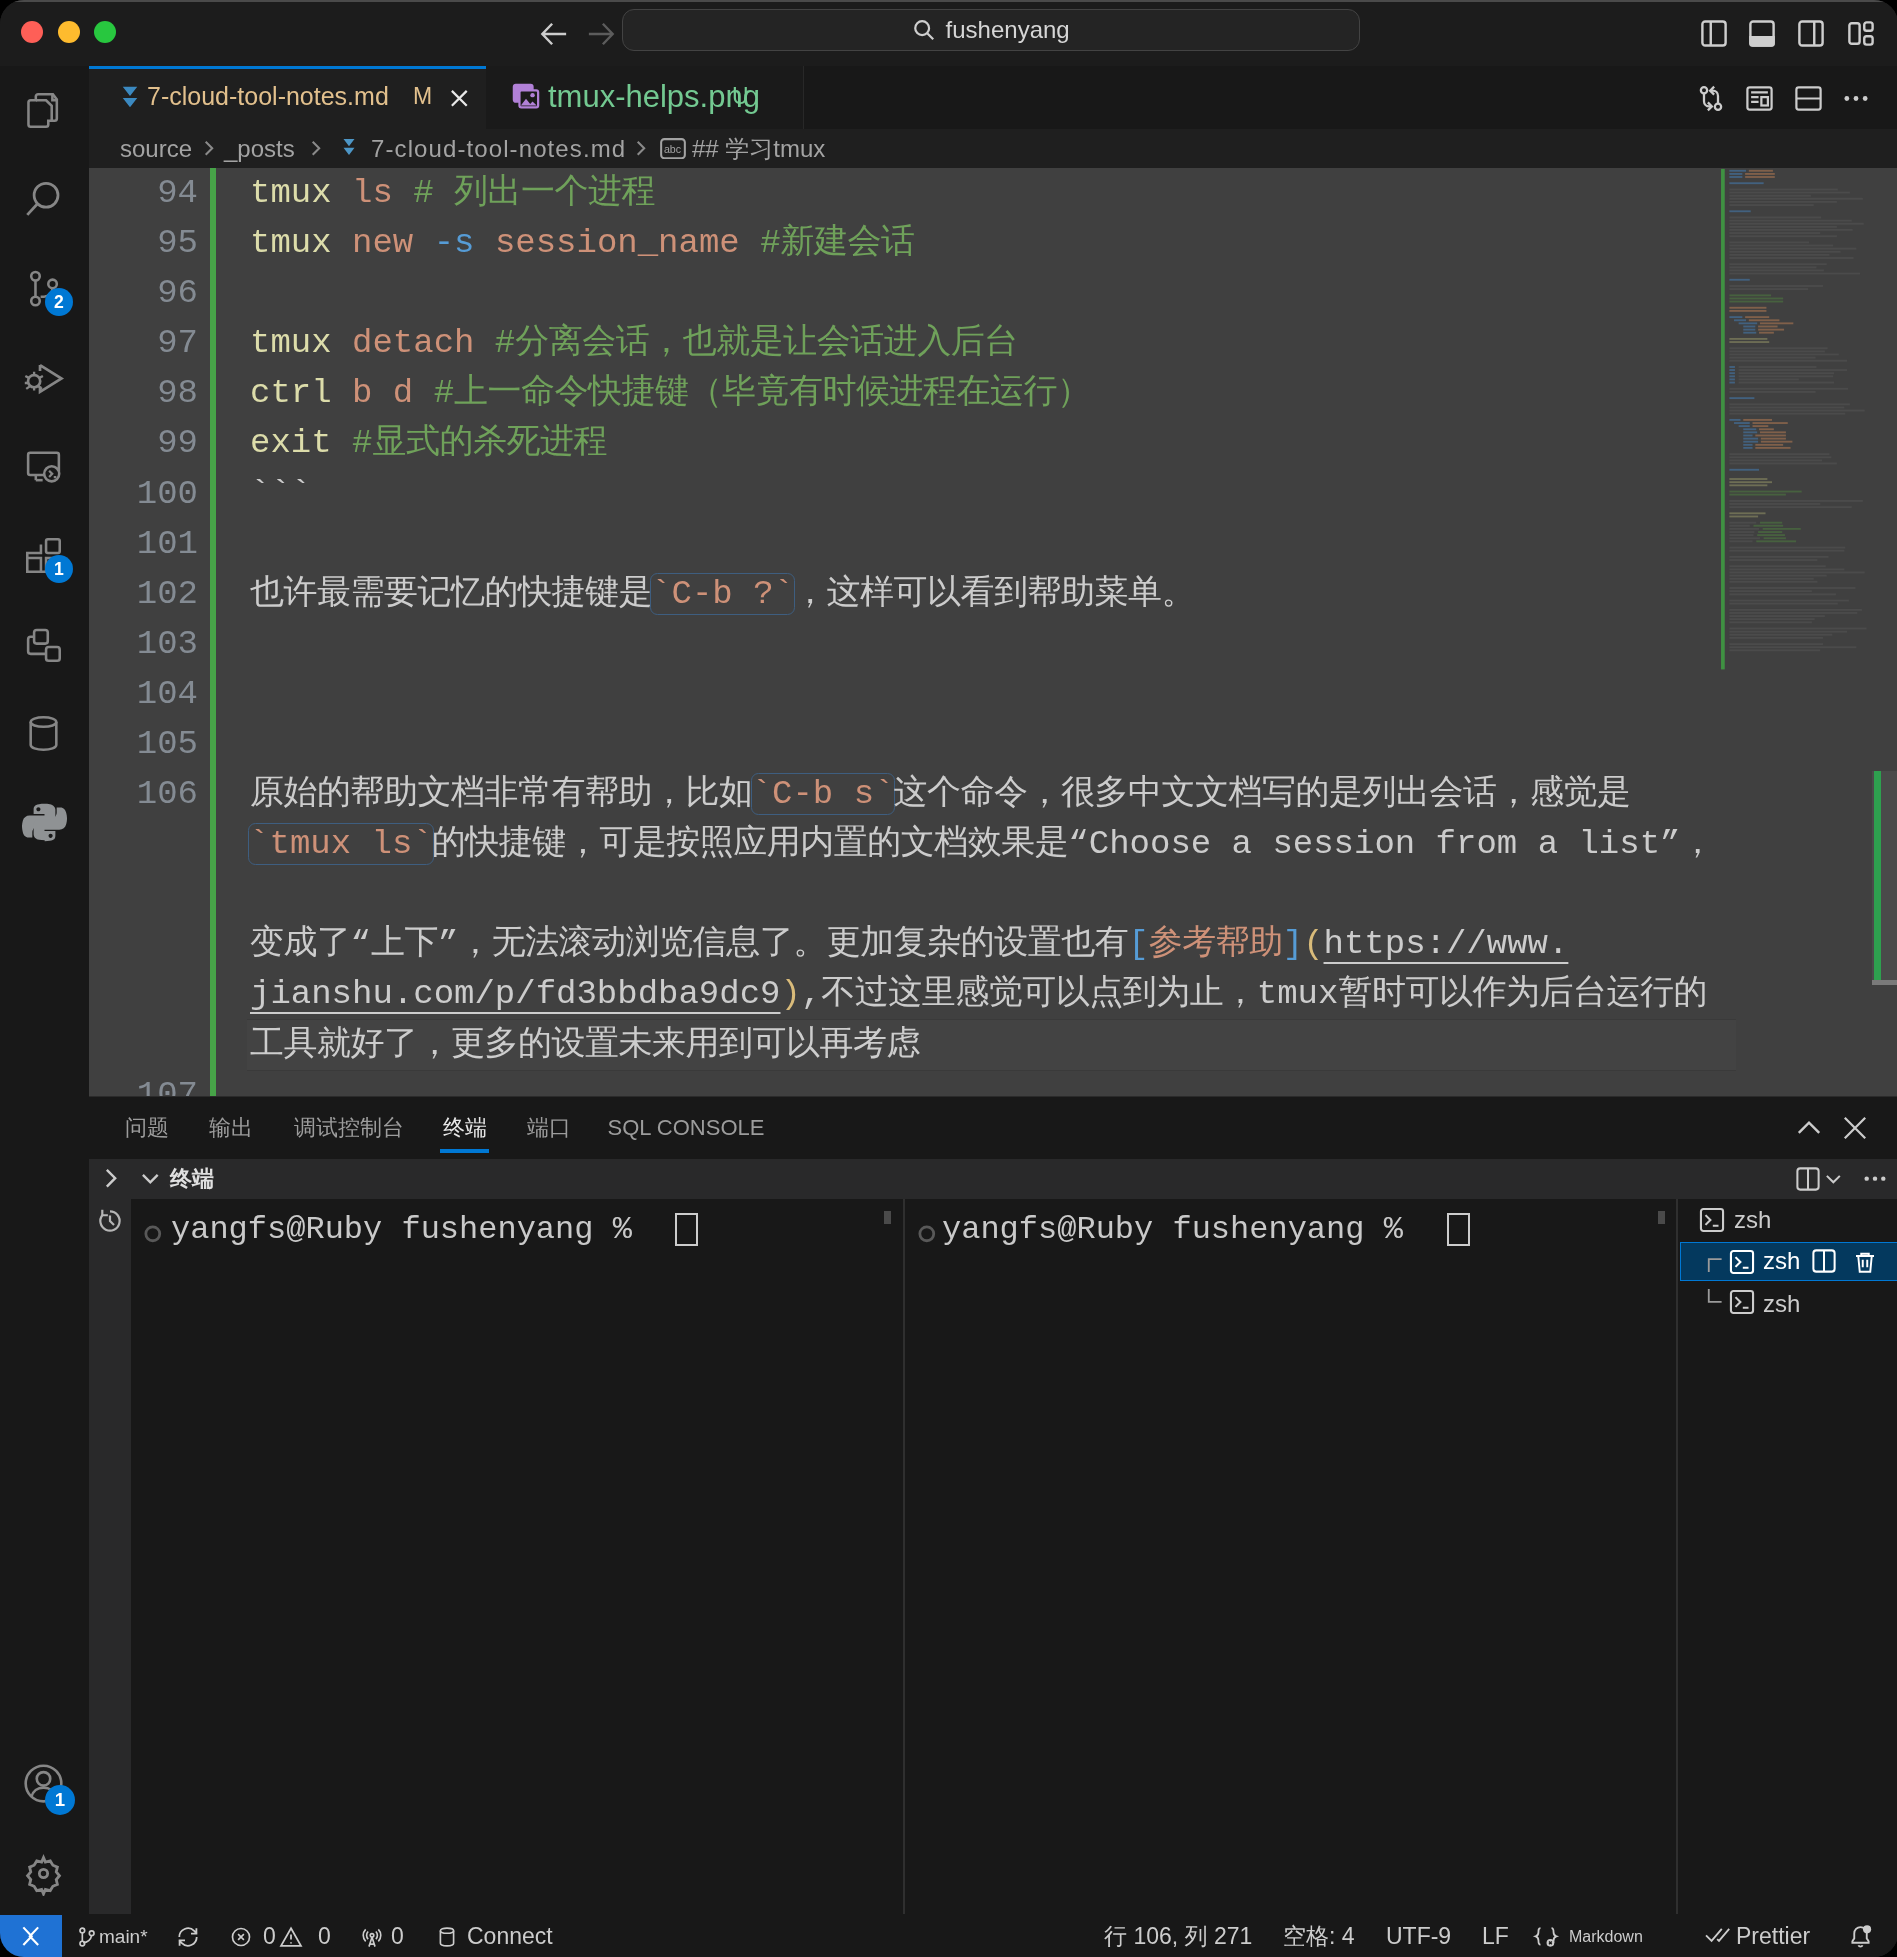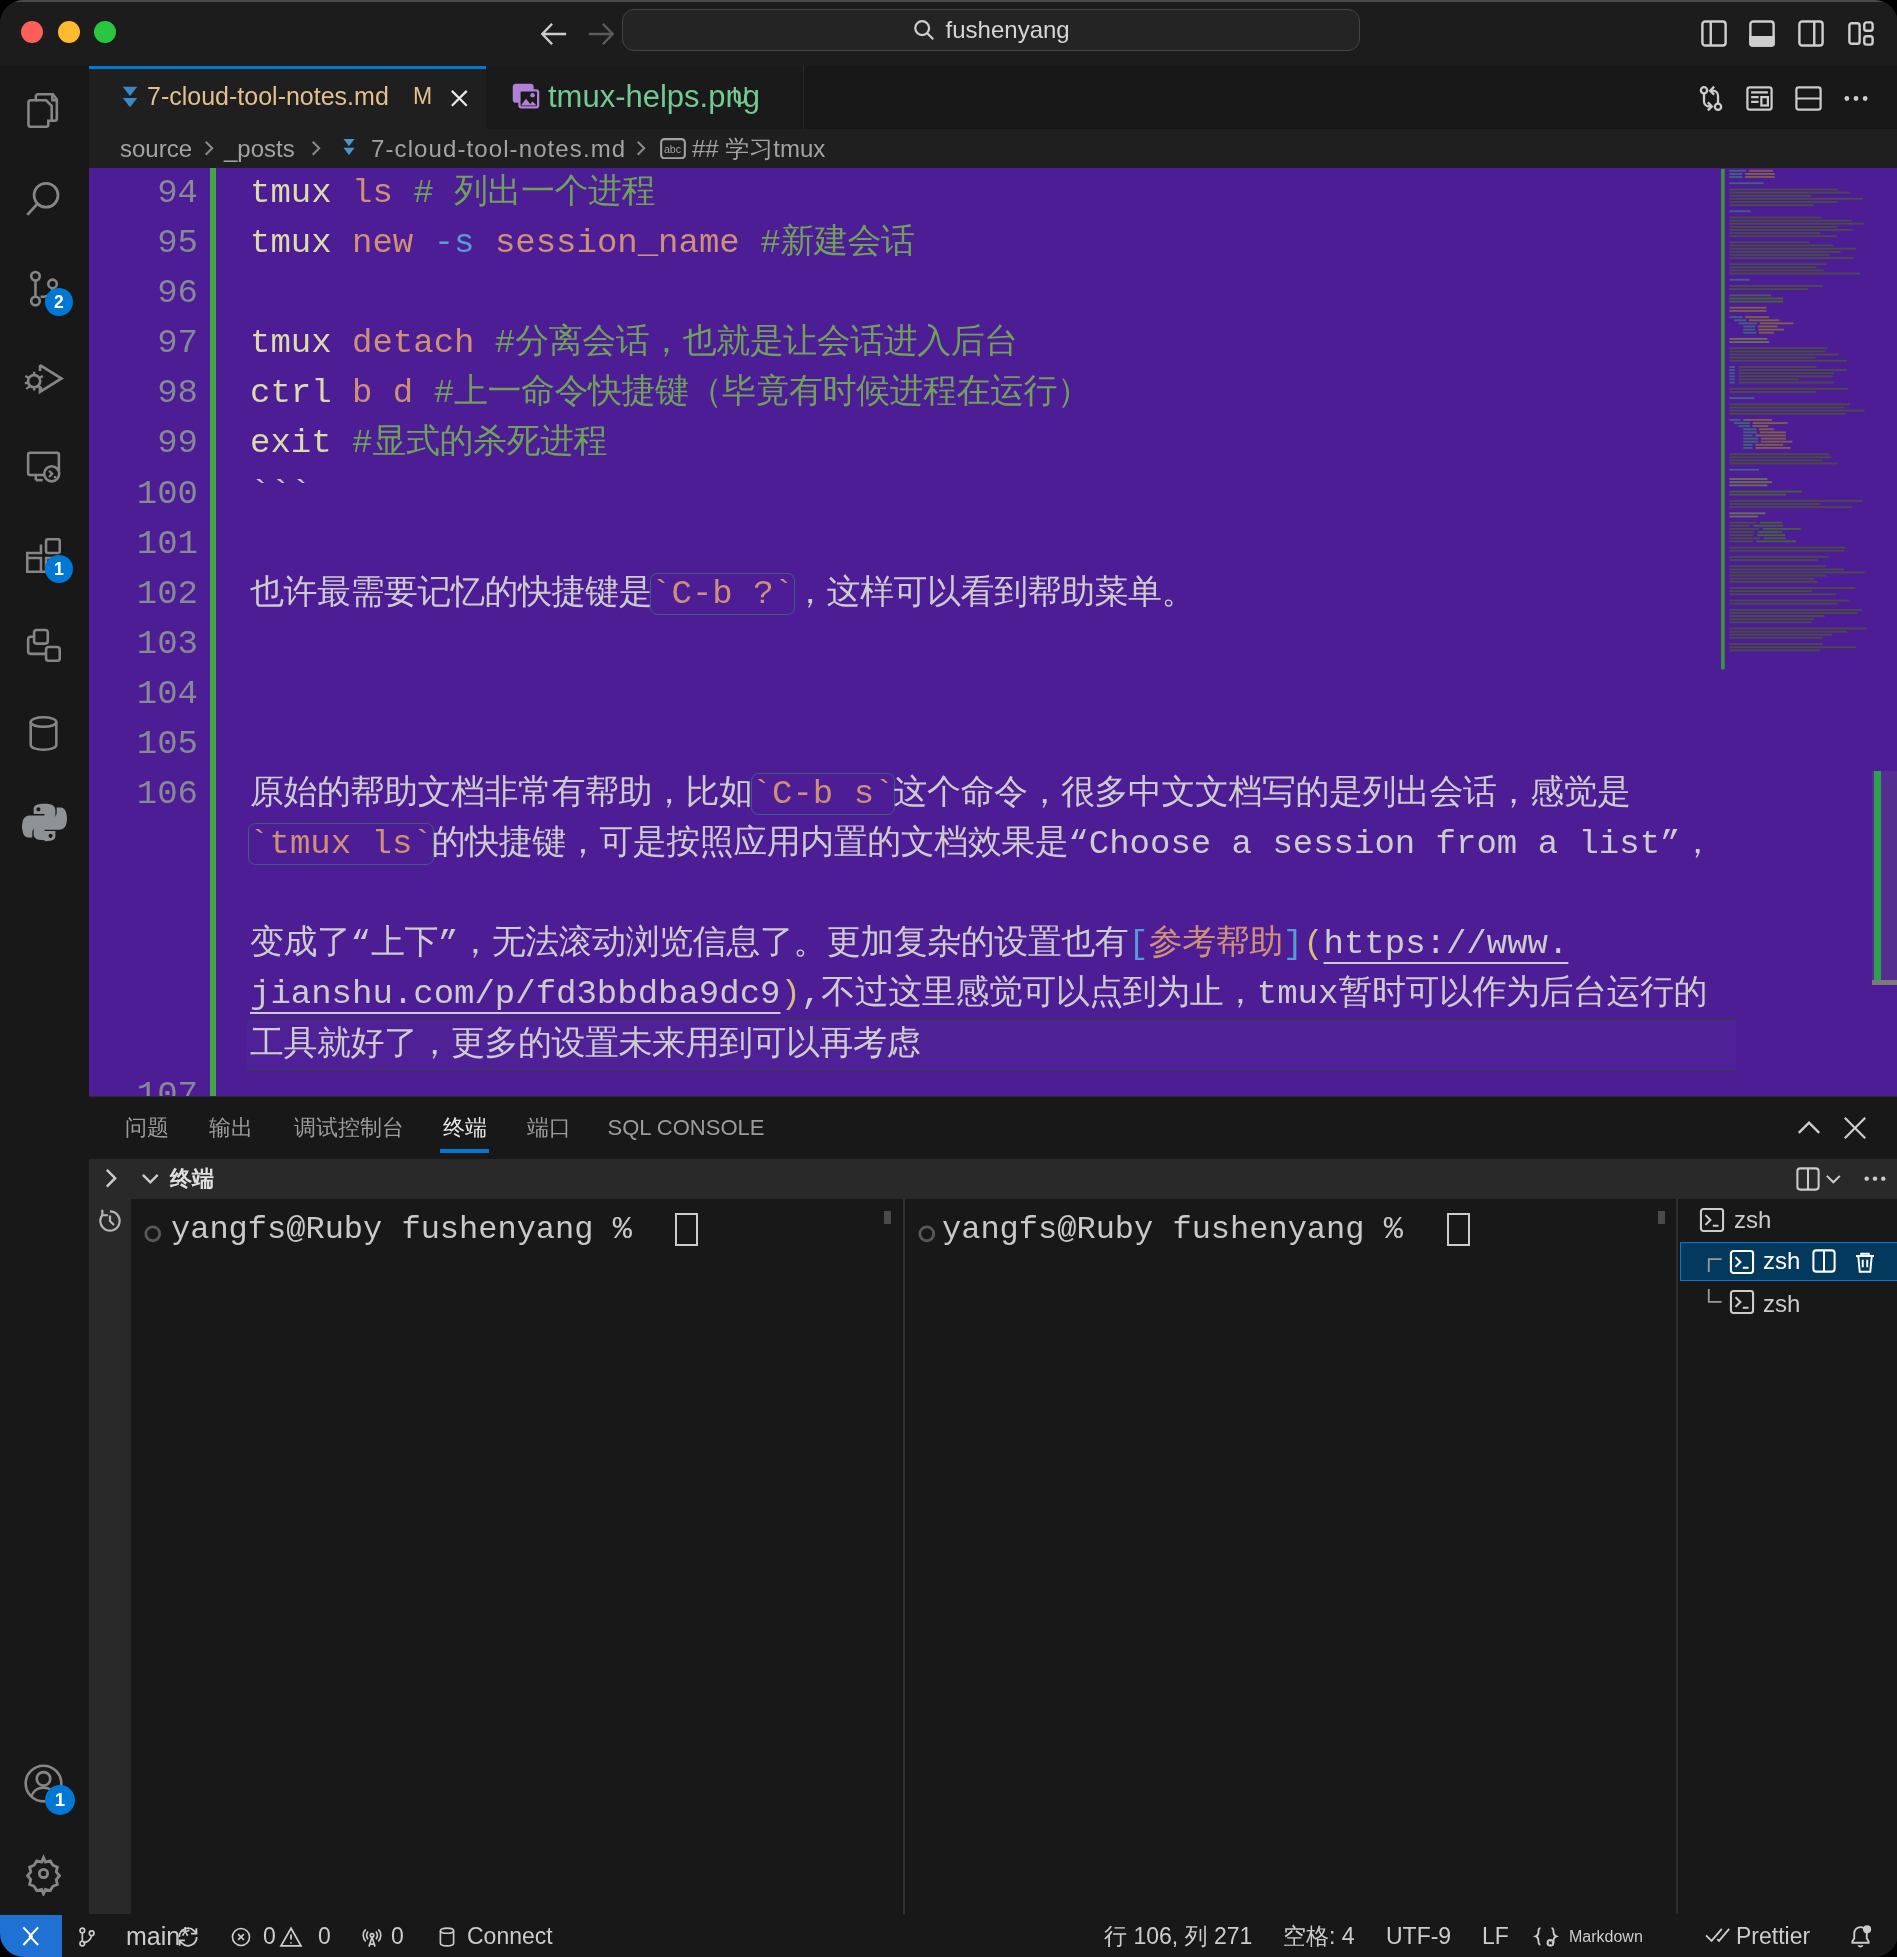--- a/index.html
+++ b/index.html
@@ -117,21 +117,21 @@
   <div class="bc abs" style="left:371px;top:129px;line-height:39px;letter-spacing:1.1px">7-cloud-tool-notes.md</div>
   <svg class="abs" style="left:634px;top:139px" width="13" height="18.6" viewBox="0 0 14 20" fill="none" stroke="#8a8a8a" stroke-width="2.2">
       <path d="M4 3l7 7-7 7"></path>
     </svg>
   <svg class="abs" style="left:660px;top:138px" width="26" height="21.3" viewBox="0 0 28 23" fill="none">
       <rect x="1.2" y="1.2" width="25.6" height="20.6" rx="3.5" stroke="#a3a3a3" stroke-width="2.2"></rect>
       <text x="4.2" y="16" font-size="11.5" fill="#a3a3a3" font-family="Liberation Sans">abc</text>
     </svg>
   <div class="bc abs" style="left:692px;top:129px;line-height:39px">## 学习tmux</div>
 
-  <div id="editor" class="abs" style="left:89px;top:168px;width:1809px;height:928px;background:#4c1d95;overflow:hidden">
+  <div id="editor" class="abs" style="left:89px;top:168px;width:1809px;height:928px;background:#404040;overflow:hidden">
 
     <div class="abs" style="left:121px;top:0;width:5.6px;height:928px;background:#47a348"></div>
     <div class="ln" style="left:-89px;top:0">94</div>
     <div class="ln" style="left:-89px;top:50px">95</div>
     <div class="ln" style="left:-89px;top:100px">96</div>
     <div class="ln" style="left:-89px;top:150px">97</div>
     <div class="ln" style="left:-89px;top:200px">98</div>
     <div class="ln" style="left:-89px;top:250px">99</div>
     <div class="ln" style="left:-89px;top:301px">100</div>
     <div class="ln" style="left:-89px;top:351px">101</div>
@@ -489,21 +489,21 @@
       <path d="M2.5 1.5L11.5 11 2.5 20.5M18.5 1.5L9.5 11l9 9.5"></path>
     </svg>
   <div id="statusbar">
 
     <svg class="abs" style="left:76px;top:1926px" width="22" height="22" viewBox="0 0 16 16" fill="none" stroke="#cccccc" stroke-width="1.2">
         <circle cx="4.6" cy="3.2" r="1.7"></circle>
         <circle cx="11.4" cy="5.2" r="1.7"></circle>
         <circle cx="4.6" cy="12.8" r="1.7"></circle>
         <path d="M4.6 4.9v6.2M11.4 6.9a6.2 6.2 0 01-6.2 5.2"></path>
       </svg>
-    <div class="sbit" style="left:126px;font-size:25px">main*</div>
+    <div class="sbit" style="left:99px;font-size:19px">main*</div>
     <svg class="abs" style="left:176px;top:1925px" width="24" height="24" viewBox="0 0 16 16" fill="none" stroke="#cccccc" stroke-width="1.2">
         <path d="M2.2 8a5.8 5.8 0 019.9-4.1L14 5.8M13.6 2.2v3.6H10M13.8 8a5.8 5.8 0 01-9.9 4.1L2 10.2M2.4 13.8v-3.6H6"></path>
       </svg>
 
     <svg class="abs" style="left:230px;top:1926px" width="22" height="22" viewBox="0 0 16 16" fill="none" stroke="#cccccc" stroke-width="1.2">
         <circle cx="8" cy="8" r="6.2"></circle>
         <path d="M5.9 5.9l4.2 4.2M10.1 5.9l-4.2 4.2"></path>
       </svg>
     <div class="sbit" style="left:263px;font-size:23px">0</div>
     <svg class="abs" style="left:279px;top:1926px" width="24" height="22" viewBox="0 0 16 15" fill="none" stroke="#cccccc" stroke-width="1.2">

